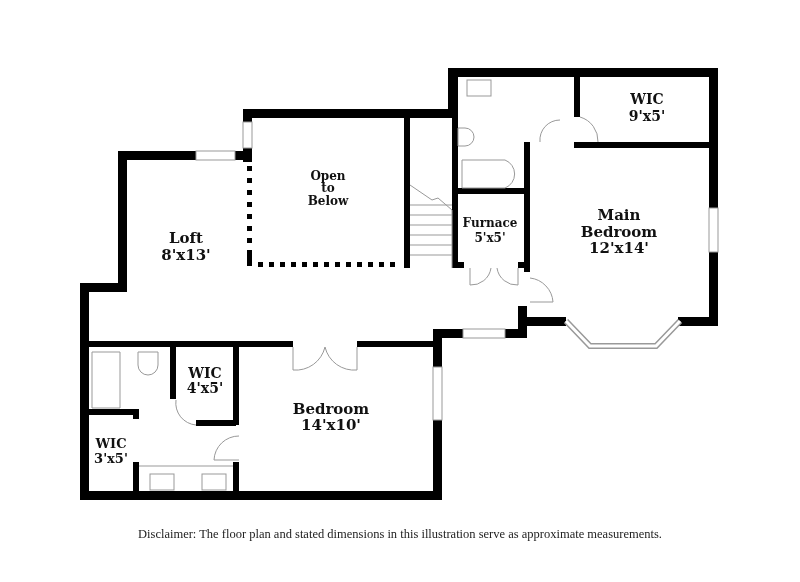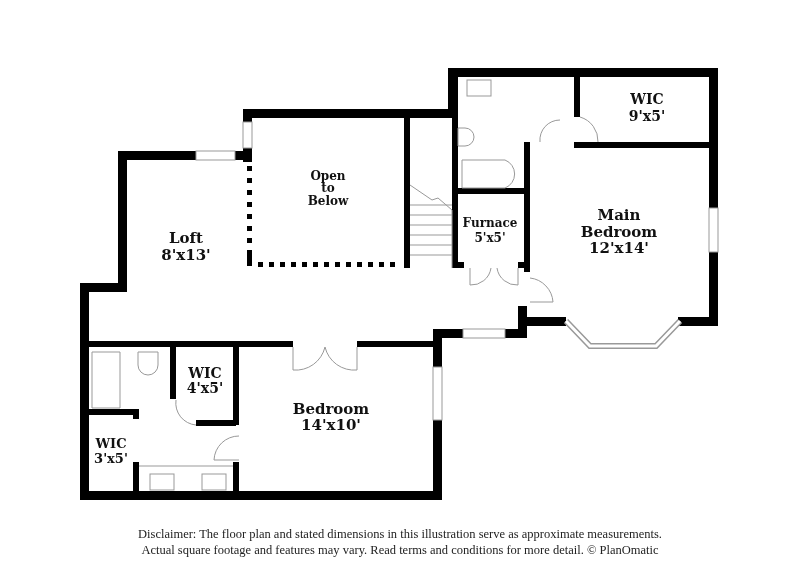--- a/index.html
+++ b/index.html
@@ -156,14 +156,13 @@
     <text class="room-label" font-size="15" x="331" y="414"><tspan>Bedroom</tspan></text>
     <text class="room-label" font-size="15" x="331" y="430"><tspan>14'x10'</tspan></text>
 
     <text class="room-label" font-size="13" x="111" y="448"><tspan>WIC</tspan></text>
     <text class="room-label" font-size="13" x="111" y="463"><tspan>3'x5'</tspan></text>
   </g>
 </svg>
 
 <div class="disclaimer">
   <div>Disclaimer: The floor plan and stated dimensions in this illustration serve as approximate measurements.</div>
-  <div>Actual square footage and features may vary. Read terms and conditions for more detail. © PlanOmatic</div>
 </div>
 
 </body></html>

